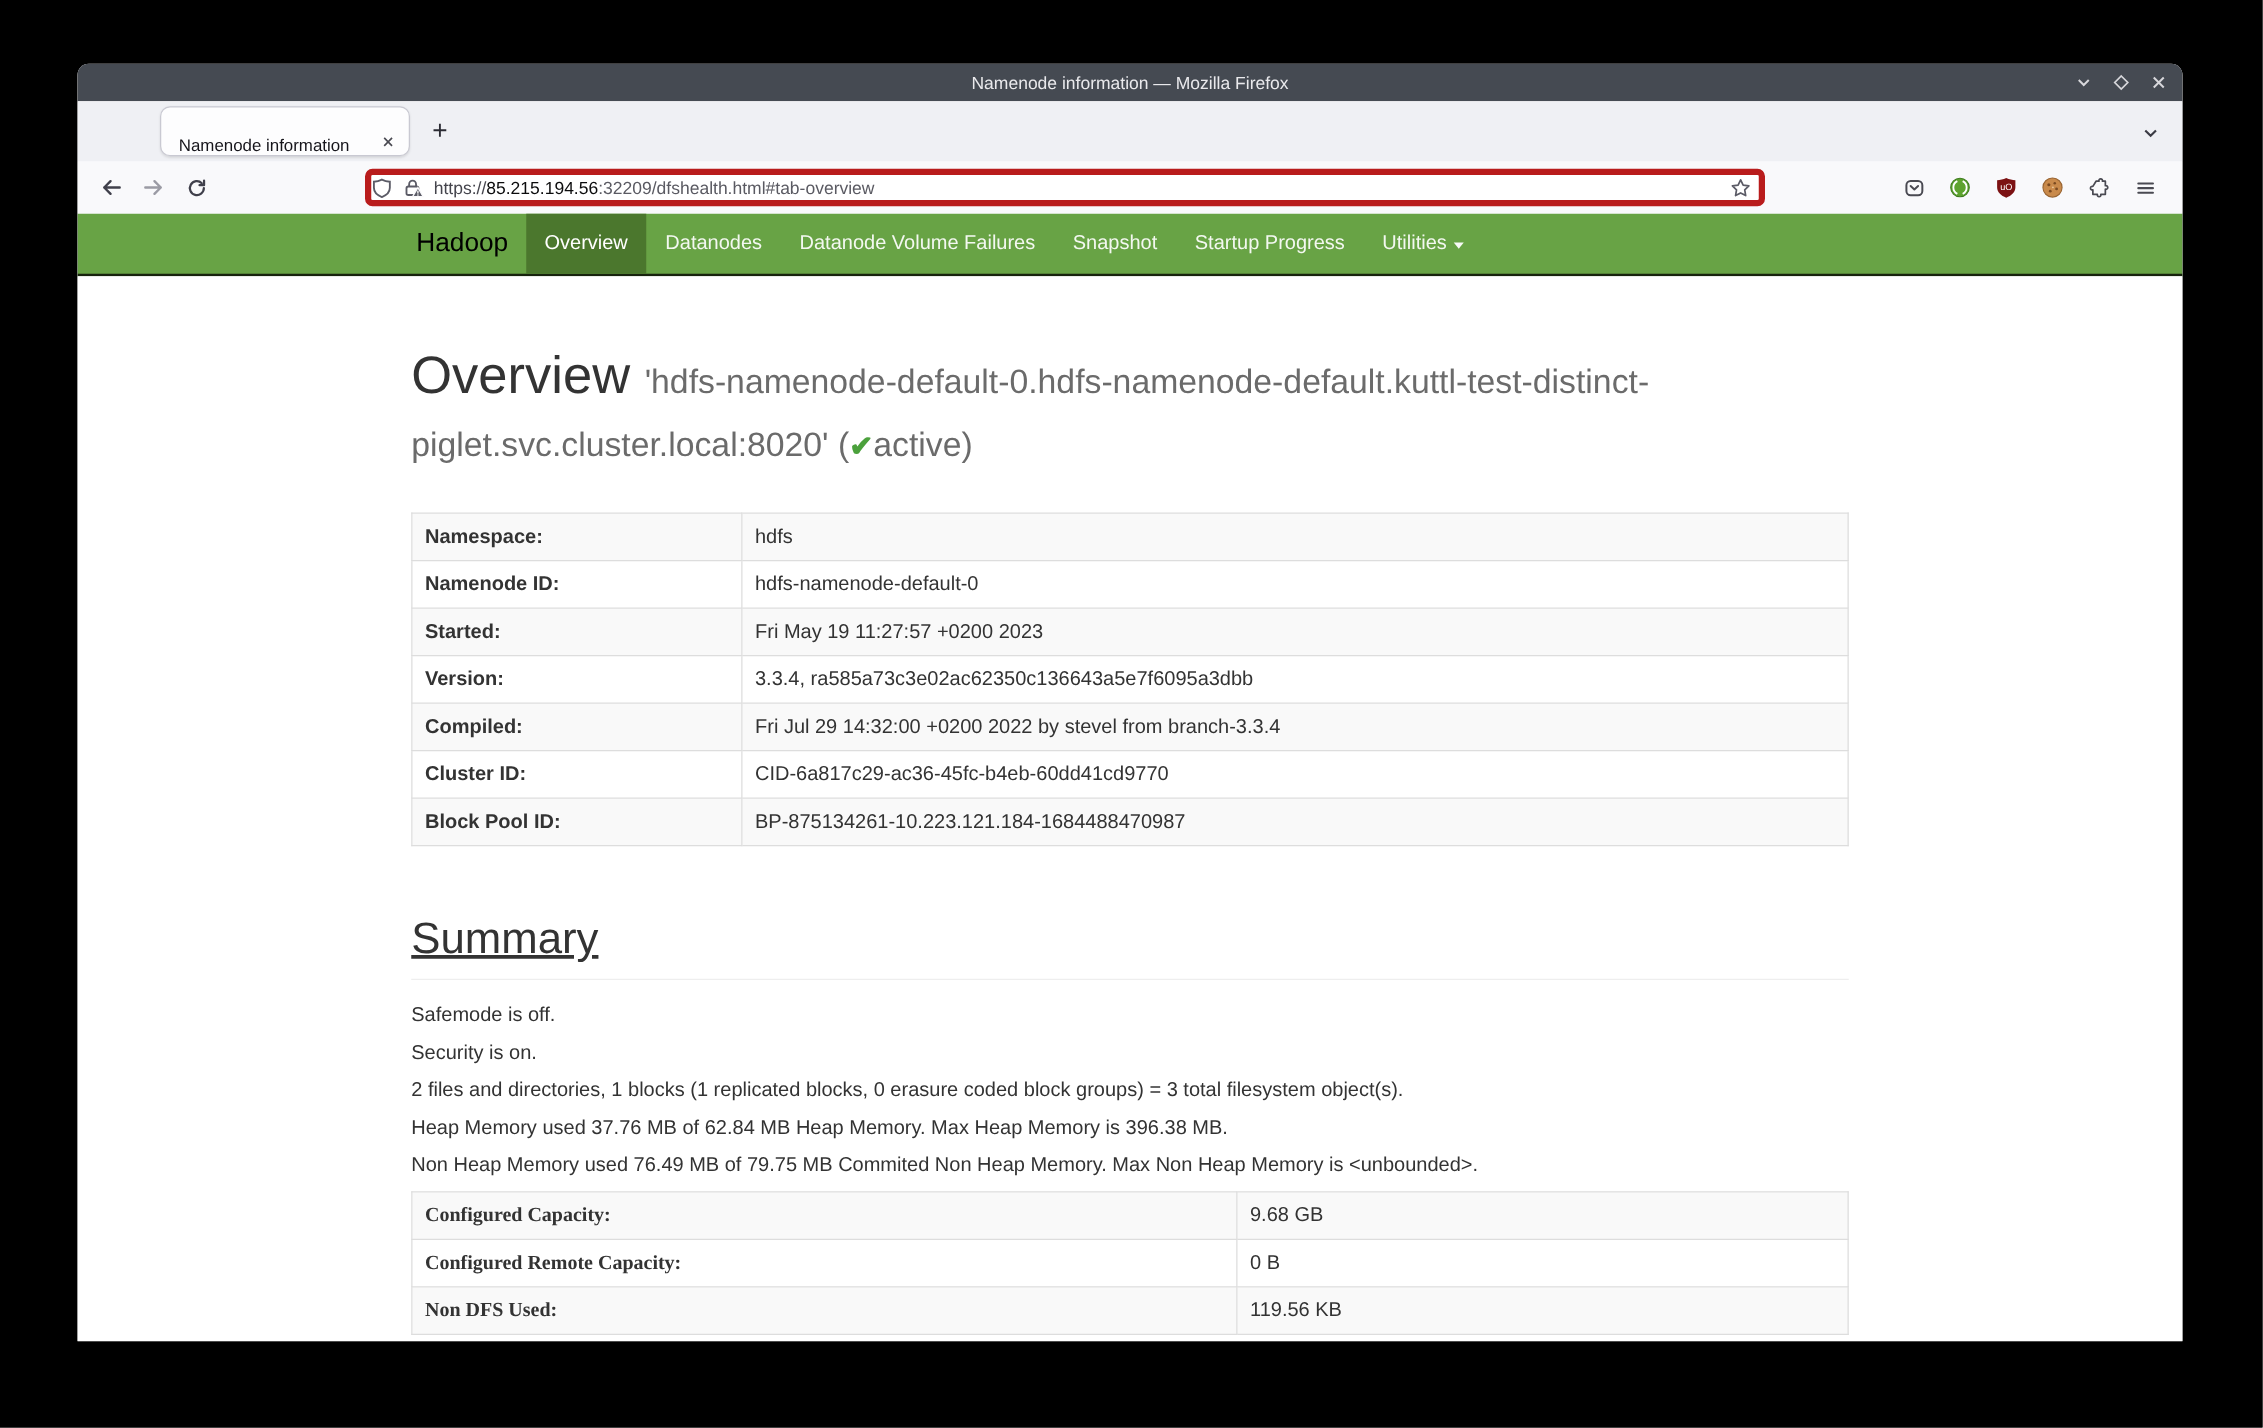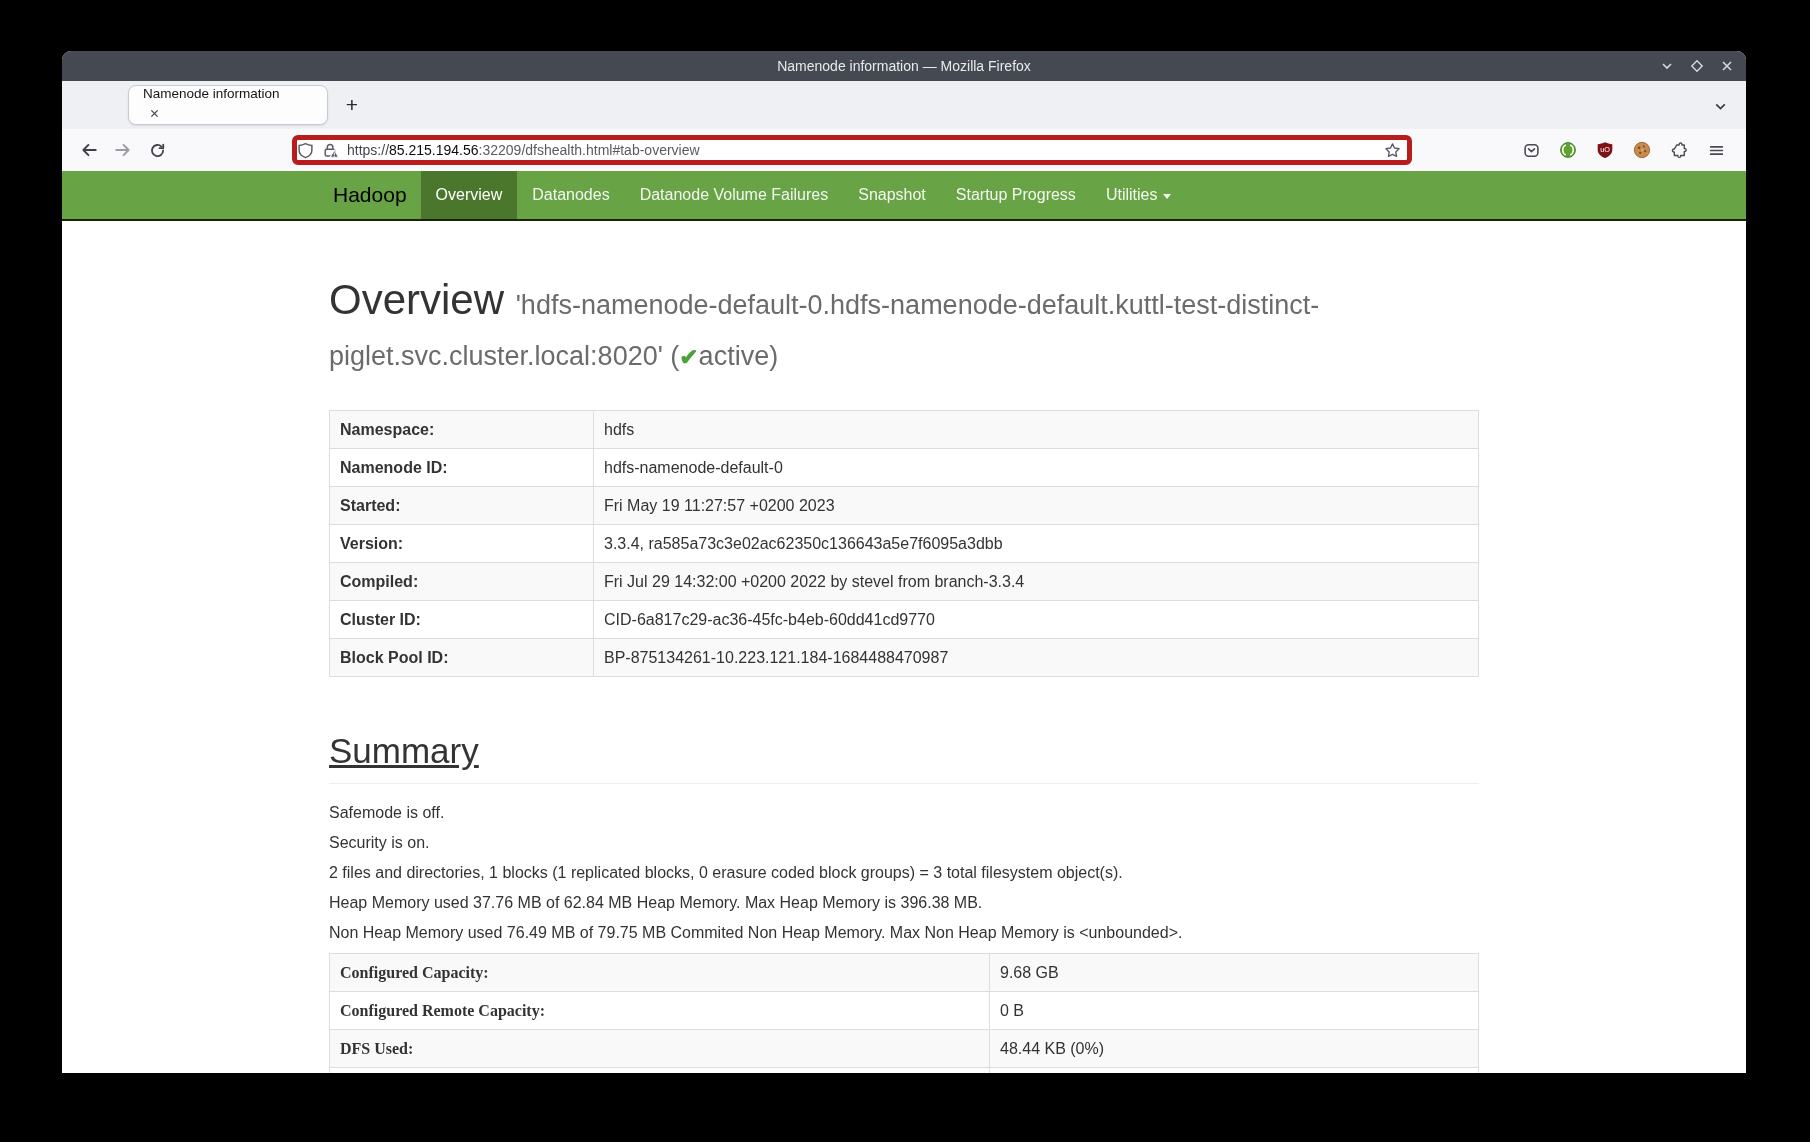--- a/index.html
+++ b/index.html
@@ -23,21 +23,21 @@
   .tb-btn { width:22px; height:22px; display:flex; align-items:center; justify-content:center;
             border-radius:4px; cursor:default; }
 
   
   .tabbar { height:48px; background:#eff0f4; display:flex; align-items:center;
             padding:0 10px; position:relative; }
   .ffview-btn { width:34px; height:34px; margin-left:4px; border-radius:6px;
                 display:flex; align-items:center; justify-content:center; }
   .tab { margin-left:18px; width:200px; height:40px; background:#fdfdfe;
          border:1px solid #c9c9d2; border-radius:8px; box-shadow:0 1px 2px rgba(0,0,0,.10);
-         display:flex; align-items:flex-start; padding:0 6px 0 14px;flex-direction:column; }
+         display:flex; align-items:flex-end; padding:0 6px 0 14px; }
   .tab-title { flex:1; font-size:13.5px; color:#15141a; white-space:nowrap; overflow:hidden; }
   .tab-close { width:22px; height:22px; display:flex; align-items:center; justify-content:center; border-radius:4px; }
   .newtab-btn { width:32px; height:32px; margin-left:8px; display:flex; align-items:center;
                 justify-content:center; font-size:21px; color:#2b2b33; border-radius:6px; }
   .listtabs-btn { position:absolute; right:14px; top:13px; width:24px; height:24px;
                   display:flex; align-items:center; justify-content:center; }
 
   
   .toolbar { height:42px; background:#f9f9fb; display:flex; align-items:center; padding:0 10px; }
   .nav-btn { width:34px; height:34px; display:flex; align-items:center; justify-content:center; border-radius:4px; }
@@ -277,24 +277,20 @@
         <tbody>
           <tr>
               <td class="lbl">Configured Capacity:</td>
               <td>9.68 GB</td>
             </tr>
           <tr>
               <td class="lbl">Configured Remote Capacity:</td>
               <td>0 B</td>
             </tr>
           <tr>
-              <td class="lbl">DFS Used:</td>
-              <td>48.44 KB (0%)</td>
-            </tr>
-          <tr>
               <td class="lbl">Non DFS Used:</td>
               <td>119.56 KB</td>
             </tr>
         </tbody>
       </table>
     </div>
   </div>
 
 </div>
 

